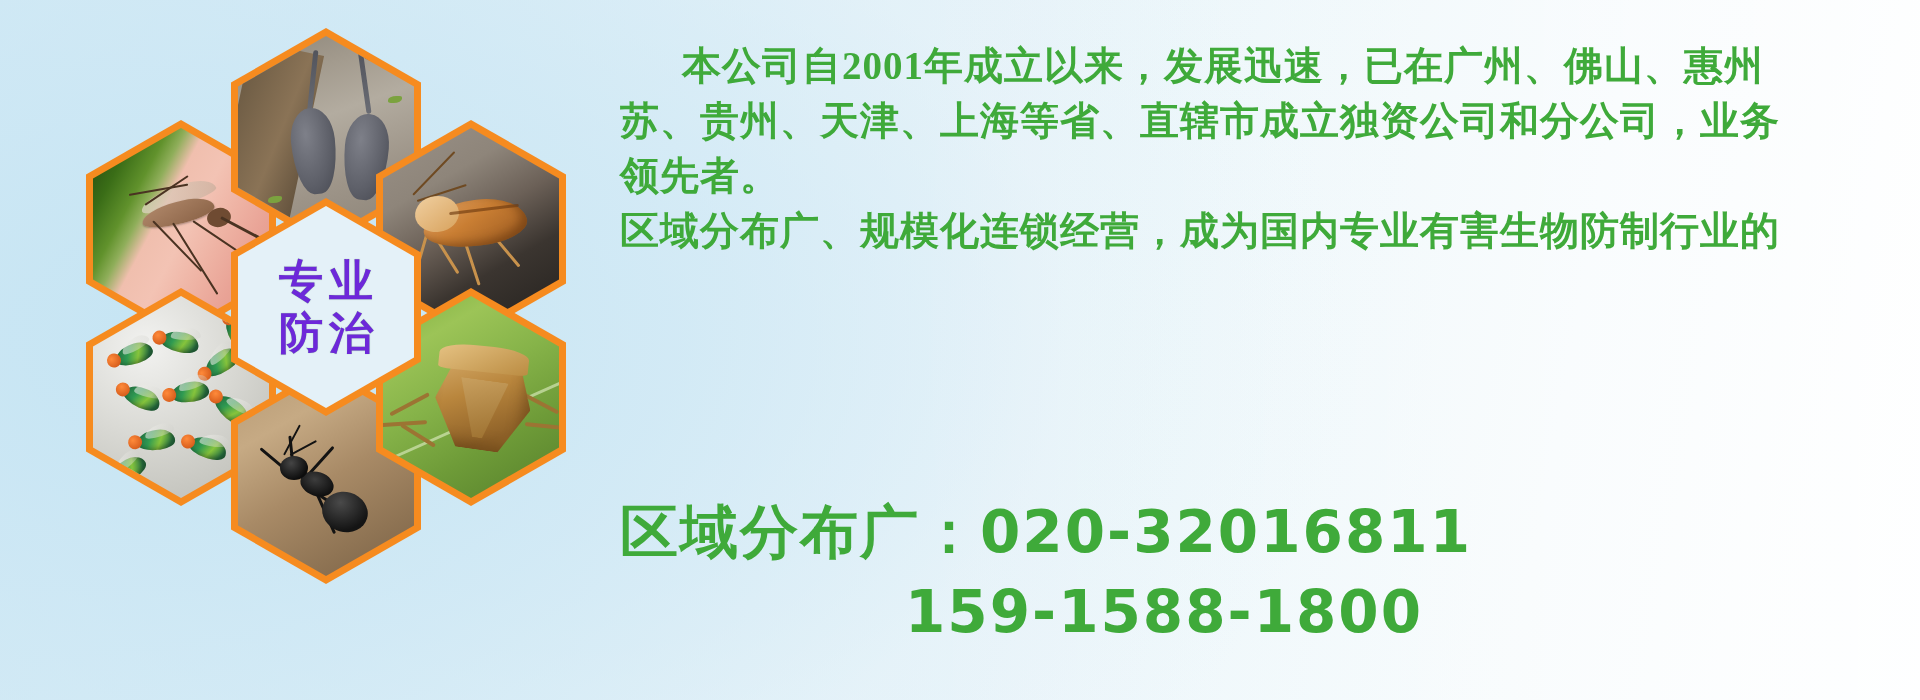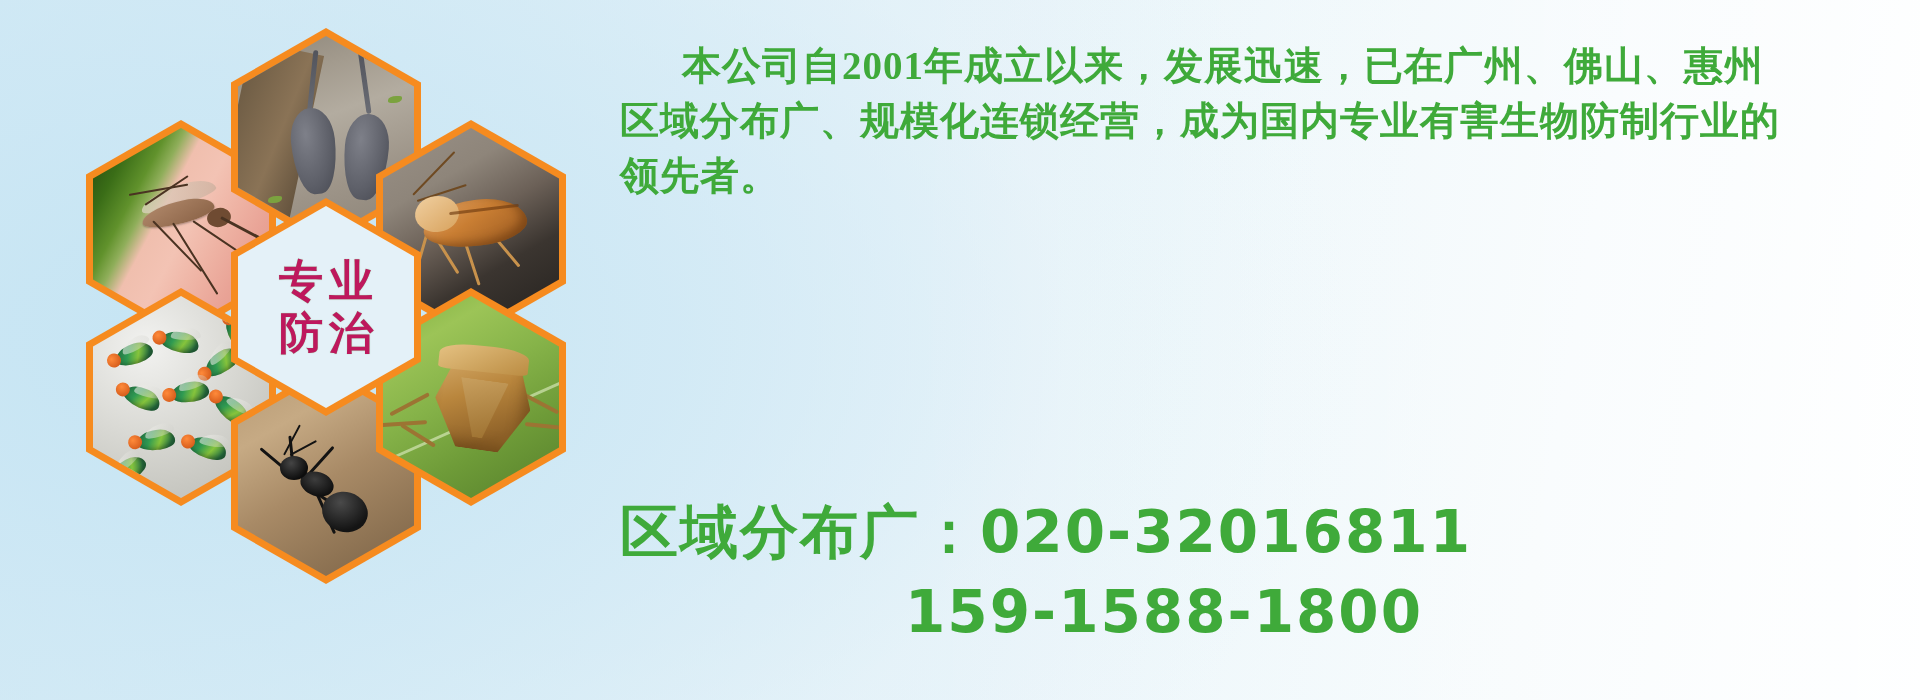--- a/index.html
+++ b/index.html
@@ -73,21 +73,21 @@
 
   .hex-center .inner {
     background: #e4f1f8;
     display: flex;
     flex-direction: column;
     align-items: center;
     justify-content: center;
     gap: 6px;
   }
   .center-line {
-    color: #be185d;
+    color: #6d28d9;
     font-size: 44px;
     font-weight: bold;
     letter-spacing: 6px;
     text-indent: 6px;
     line-height: 1.05;
     font-family: "DejaVu Sans", "Liberation Sans", sans-serif;
     text-shadow: 0 0 1px rgba(63,170,58,0.6);
   }
 
   
@@ -442,22 +442,23 @@
       <div class="inner">
         <div class="center-line">专业</div>
         <div class="center-line">防治</div>
       </div>
     </div>
 
   </div>
 
   <div id="copy">
     <div class="para"><span class="indent"></span><span>本公司自2001年成立以来，发展迅速，已在广州、佛山、惠州</span></div>
+    <div class="para">苏、贵州、天津、上海等省、直辖市成立独资公司和分公司，业务</div>
+    <div class="para">领先者。</div>
     <div class="para">区域分布广、规模化连锁经营，成为国内专业有害生物防制行业的</div>
-    <div class="para">领先者。</div>
   </div>
 
   <div id="contact">
     <div class="contact-line"><span>区域分布广：</span><span>020-32016811</span></div>
     <div class="contact-line second">159-1588-1800</div>
   </div>
 
 </div>
 
 </body></html>

